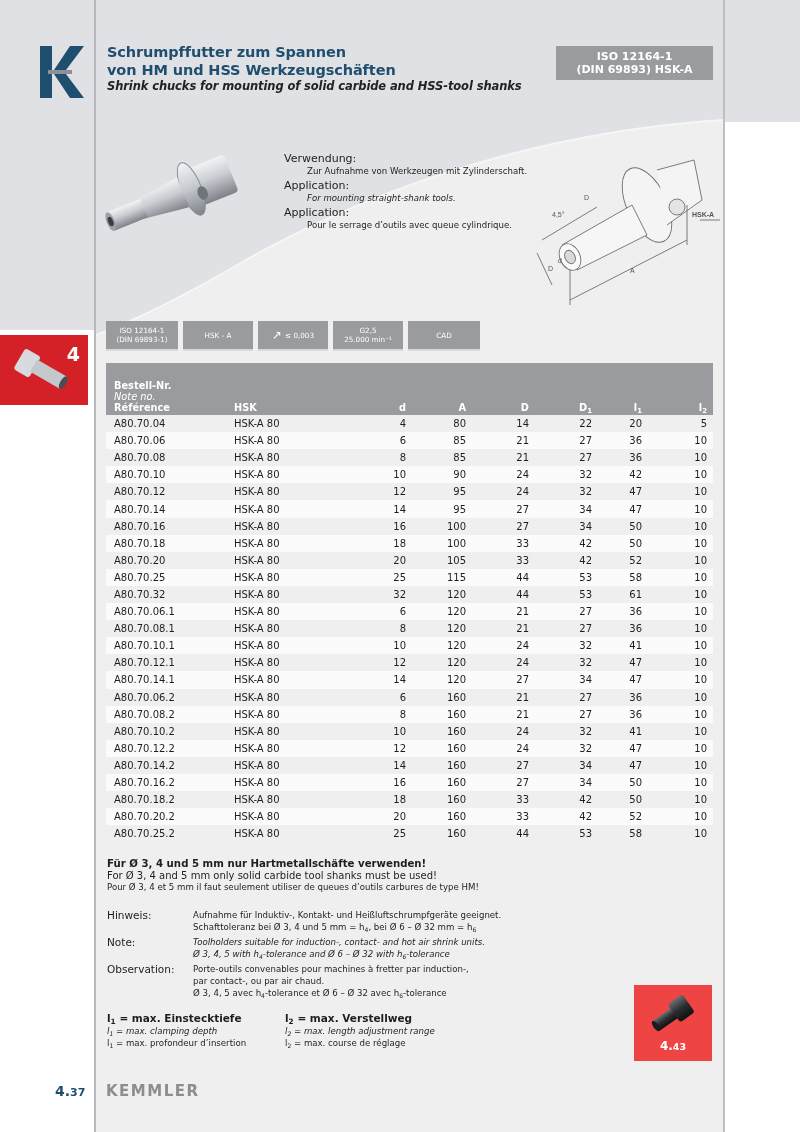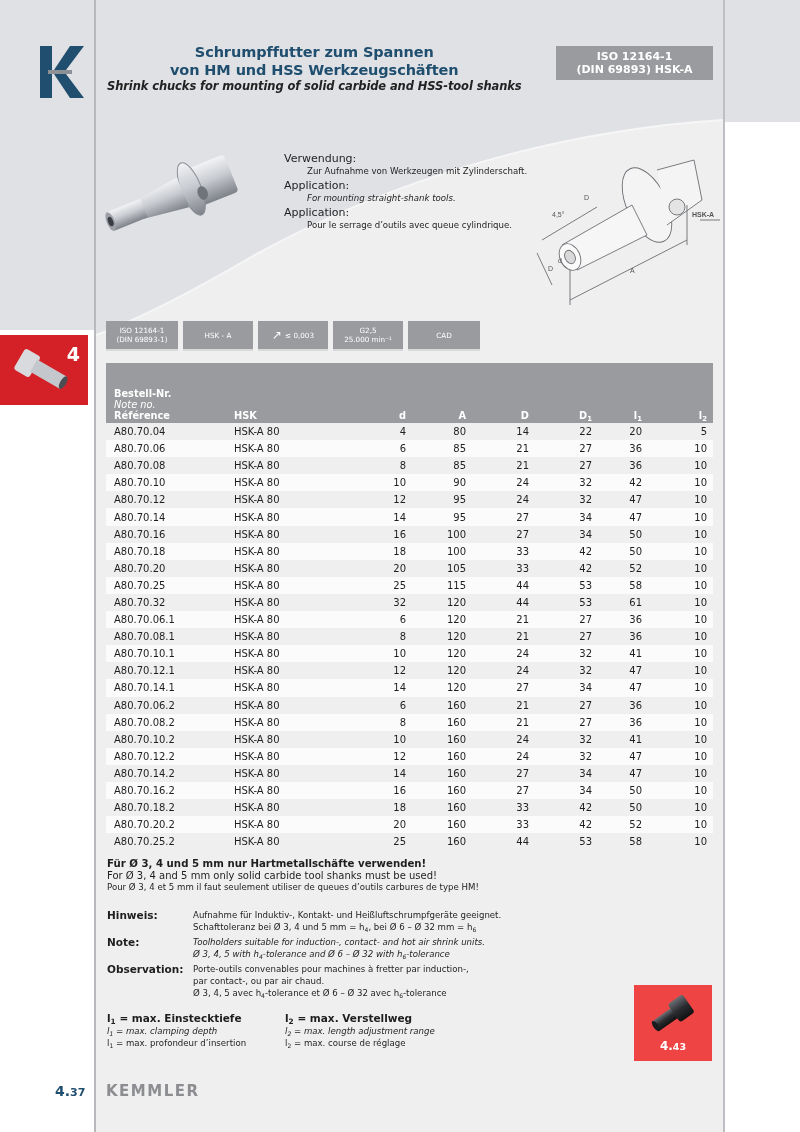--- a/index.html
+++ b/index.html
@@ -14,21 +14,21 @@
   .content-panel { position: absolute; left: 96px; top: 0; width: 628px; height: 1132px; background: #efefef; }
   .gutter-line-right { position: absolute; left: 723px; top: 0; width: 2px; height: 1132px; background: #bdbfc3; }
   .right-gutter-top { position: absolute; left: 725px; top: 0; width: 75px; height: 122px; background: #dfe1e5; }
   .sweep { position: absolute; left: 96px; top: 0; width: 627px; height: 340px; }
 
   
   .logo { position: absolute; left: 40px; top: 46px; width: 44px; height: 52px; }
 
   
   .title-block { position: absolute; left: 107px; top: 43px; }
-  .title-de { font-family: "DejaVu Sans", sans-serif; font-weight: bold; color: #1f4e6e; font-size: 14.5px; line-height: 18px; letter-spacing: -0.1px; text-align: center; }
+  .title-de { font-family: "DejaVu Sans", sans-serif; font-weight: bold; color: #1f4e6e; font-size: 14.5px; line-height: 18px; letter-spacing: -0.1px; }
   .title-en { font-style: italic; font-weight: bold; font-size: 11.5px; line-height: 15px; color: #222; letter-spacing: -0.1px; }
   .title-fr { font-weight: bold; font-size: 11.5px; line-height: 15px; color: #222; letter-spacing: -0.15px; }
 
   .std-badge { position: absolute; left: 556px; top: 46px; width: 157px; height: 34px; background: #9a9b9e; color: #ffffff; font-weight: bold; font-size: 11px; line-height: 12.5px; text-align: center; padding-top: 5px; }
 
   
   .product-photo { position: absolute; left: 100px; top: 148px; width: 150px; height: 108px; }
   .tech-drawing { position: absolute; left: 522px; top: 145px; width: 200px; height: 160px; }
 
   
@@ -41,41 +41,41 @@
   .chapter-tab { position: absolute; left: 0; top: 335px; width: 88px; height: 70px; background: #d42027; }
   .chapter-number { position: absolute; right: 8px; top: 8px; color: #fff; font-weight: bold; font-size: 19px; }
   .chapter-img { position: absolute; left: 8px; top: 10px; width: 66px; height: 52px; }
 
   
   .feature-row { position: absolute; left: 106px; top: 321px; display: flex; gap: 5px; }
   .feature-box { height: 30px; background: #9a9b9e; color: #ffffff; font-size: 7.2px; line-height: 9px; display: flex; align-items: center; justify-content: center; text-align: center; flex-direction: column; border-bottom: 2px solid #d9d9d9; }
 
   
   .spec-table { position: absolute; left: 106px; top: 363px; width: 607px; border-collapse: collapse; }
-  .spec-table th { background: #9a9b9e; color: #ffffff; font-weight: bold; font-size: 9.8px; text-align: right; vertical-align: bottom; padding: 0 6px 2px 0; line-height: 11px; height: 60px; }
+  .spec-table th { background: #9a9b9e; color: #ffffff; font-weight: bold; font-size: 9.8px; text-align: right; vertical-align: bottom; padding: 0 6px 2px 0; line-height: 11px; height: 52px; }
   .spec-table th.left { text-align: left; padding-left: 8px; }
   .spec-table th .hdr-line { display: block; }
   .spec-table th .hdr-line.it { font-style: italic; font-weight: normal; }
   .spec-table td { font-size: 10px; height: 17.1px; text-align: right; padding: 0 6px 0 0; color: #1e1e1e; line-height: 17px; }
   .spec-table td.left { text-align: left; padding-left: 8px; }
   .spec-table tr.odd td { background: #efefef; }
   .spec-table tr.even td { background: #fbfbfb; }
   .c-order { width: 120px; } .c-hsk { width: 120px; } .c-d { width: 66px; } .c-A { width: 60px; }
   .c-D { width: 63px; } .c-D1 { width: 63px; } .c-l1 { width: 50px; } .c-l2 { width: 65px; }
   sub { font-size: 70%; vertical-align: -2px; line-height: 0; }
 
   
   .warning { position: absolute; left: 107px; top: 858px; }
   .warn-de { font-weight: bold; font-size: 10.2px; line-height: 12px; }
   .warn-en { font-size: 10px; line-height: 11.5px; }
   .warn-fr { font-size: 8.6px; line-height: 11.5px; }
 
   .hints { position: absolute; left: 107px; top: 909px; width: 440px; }
   .hint-row { display: flex; margin-bottom: 3px; }
-  .hint-label { width: 86px; font-weight: bold; font-size: 10.5px; line-height: 12px; }
+  .hint-label { width: 86px; font-weight: normal; font-size: 10.5px; line-height: 12px; }
   .hint-body { font-size: 8.6px; line-height: 12px; }
   .hint-body.italic { font-style: italic; }
 
   .legend { position: absolute; left: 107px; top: 1012px; display: flex; gap: 28px; }
   .legend-col { width: 150px; }
   .leg-de { font-weight: bold; font-size: 10.5px; line-height: 13px; }
   .leg-en { font-style: italic; font-size: 8.6px; line-height: 12px; }
   .leg-fr { font-size: 8.6px; line-height: 12px; }
 
   .xref { position: absolute; left: 634px; top: 985px; width: 78px; height: 76px; background: #ef4444; }

